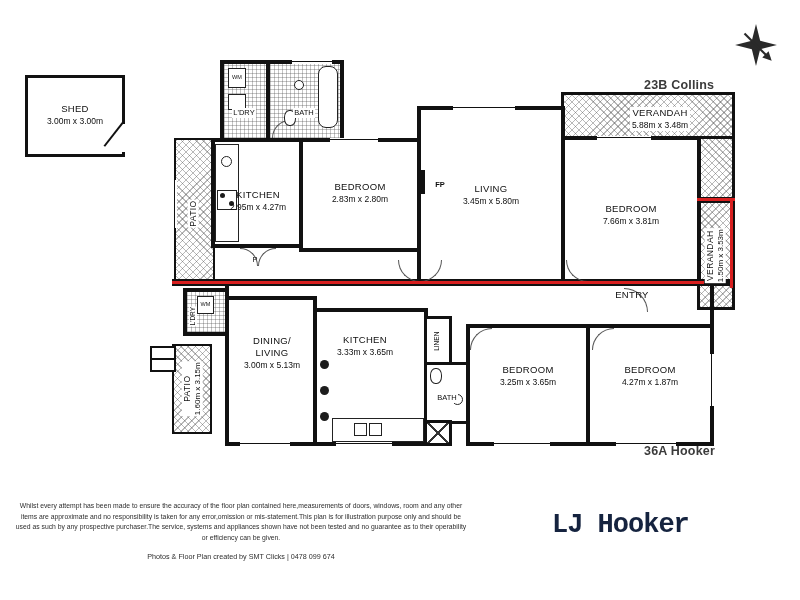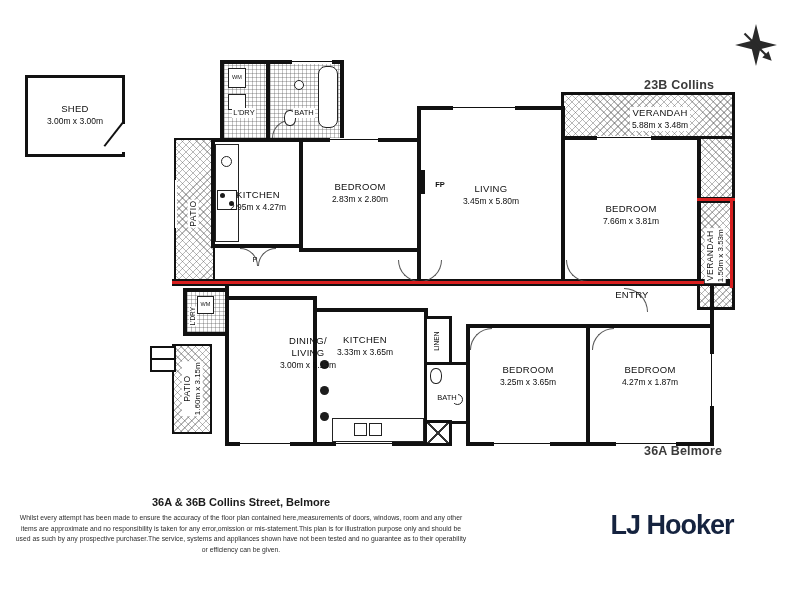--- a/index.html
+++ b/index.html
@@ -54,21 +54,21 @@
   .vlbl .dm{font-size:8px;}
 
   .unit{position:absolute;font-weight:700;font-size:12.5px;color:#3b3b3b;z-index:6;letter-spacing:.2px;}
 
   .footer{position:absolute;left:10px;top:496px;width:462px;text-align:center;z-index:6;}
   .footer .ttl{font-size:11px;font-weight:700;color:#1b1b1b;}
   .footer .disc{font-size:6.8px;color:#2e2e2e;line-height:1.55;margin-top:5px;padding:0 4px;}
   .footer .cred{font-size:7.2px;color:#2e2e2e;margin-top:9px;}
 
   .logo{position:absolute;left:552px;top:510px;width:240px;display:flex;align-items:baseline;
-        justify-content:center;gap:7px;z-index:6;}
+        justify-content:flex-start;gap:7px;z-index:6;font-family:Liberation Mono, monospace;}
   .logo .aj{font-weight:700;font-size:27px;color:var(--brand-navy);letter-spacing:-1px;}
   .logo .of{font-size:22px;color:var(--brand-gray);letter-spacing:.2px;}
 
   .stepbox{position:absolute;box-sizing:border-box;border:2px solid #111;z-index:1;
         background:linear-gradient(180deg,#fff 0 46%,#111 46% 56%,#fff 56% 100%);}
   .shedline{position:absolute;width:2px;height:30px;background:#111;transform:rotate(38deg);
         transform-origin:top left;z-index:3;}
   .gap{position:absolute;background:#fff;z-index:2;}
 </style>
 <title>36A &amp; 36B Collins Street, Belmore</title></head>
@@ -86,21 +86,21 @@
 
   <div style="position:absolute;left:733px;top:22px;width:46px;height:46px;z-index:6;">
     <svg width="46" height="46" viewBox="0 0 44 44">
       <polygon points="22,2 26,18 42,22 26,26 22,42 18,26 2,22 18,18" fill="#2a2a2a"></polygon>
       <line x1="11" y1="11" x2="35" y2="35" stroke="#2a2a2a" stroke-width="2"></line>
       <polygon points="37,37 28,34 34,28" fill="#2a2a2a"></polygon>
     </svg>
   </div>
 
   <div class="unit" style="left:644px;top:78px;">23B Collins</div>
-  <div class="unit" style="left:644px;top:444px;">36A Belmore</div>
+  <div class="unit" style="left:644px;top:444px;">36A Hooker</div>
 
   <div class="room thin hatch" style="left:174px;top:138px;width:41px;height:148px;"></div>
   <div class="room thin hatch" style="left:561px;top:92px;width:174px;height:48px;border-width:3px;"></div>
   <div class="room thin hatch" style="left:697px;top:136px;width:38px;height:174px;border-width:3px;"></div>
   <div class="room tile" style="left:220px;top:60px;width:50px;height:82px;"></div>
   <div class="room tile" style="left:266px;top:60px;width:78px;height:82px;"></div>
   <div class="room" style="left:211px;top:138px;width:92px;height:110px;"></div>
   <div class="room" style="left:299px;top:138px;width:122px;height:114px;"></div>
   <div class="room" style="left:417px;top:106px;width:148px;height:180px;"></div>
   <div class="room" style="left:561px;top:136px;width:140px;height:150px;"></div>
@@ -214,21 +214,21 @@
   </div>
 
   <div class="lbl" style="left:600px;top:289px;width:64px;height:12px;">
     <span class="nm">ENTRY</span>
   </div>
   <div class="vlbl" style="left:184px;top:294px;width:18px;height:44px;">
     <span class="rot">
         <span style="font-size:6.5px;">L'DRY</span>
       </span>
   </div>
-  <div class="lbl" style="left:229px;top:326px;width:86px;height:54px;padding-left:36px;">
+  <div class="lbl" style="left:229px;top:326px;width:86px;height:54px;">
     <span class="nm" style="max-width:52px;">DINING/ LIVING</span>
     <span class="dm">3.00m x 5.13m</span>
   </div>
   <div class="lbl" style="left:317px;top:330px;width:96px;height:32px;">
     <span class="nm">KITCHEN</span>
     <span class="dm">3.33m x 3.65m</span>
   </div>
   <div class="vlbl" style="left:424px;top:316px;width:28px;height:50px;">
     <span class="rot">
         <span style="font-size:6.5px;">LINEN</span>
@@ -246,21 +246,21 @@
     <span class="dm">4.27m x 1.87m</span>
   </div>
   <div class="vlbl" style="left:174px;top:348px;width:36px;height:82px;">
     <span class="rot">
       <span class="nm">PATIO</span>
       <span class="dm">1.60m x 3.15m</span>
     </span>
   </div>
 
   <div class="footer">
-    <div class="ttl">36A &amp; 36B Collins Street, Belmore</div>
     <div class="disc">Whilst every attempt has been made to ensure the accuracy of the floor plan contained here,measurements of doors, windows, room and any other items are approximate and no responsibility is taken for any error,omission or mis-statement.This plan is for illustration purpose only and should be used as such by any prospective purchaser.The service, systems and appliances shown have not been tested and no guarantee as to their operability or efficiency can be given.</div>
+    <div class="cred">Photos &amp; Floor Plan created by SMT Clicks | 0478 099 674</div>
   </div>
 
   <div class="logo">
     <span class="aj">LJ Hooker</span>
   </div>
 
 </div>
 
 </body></html>

